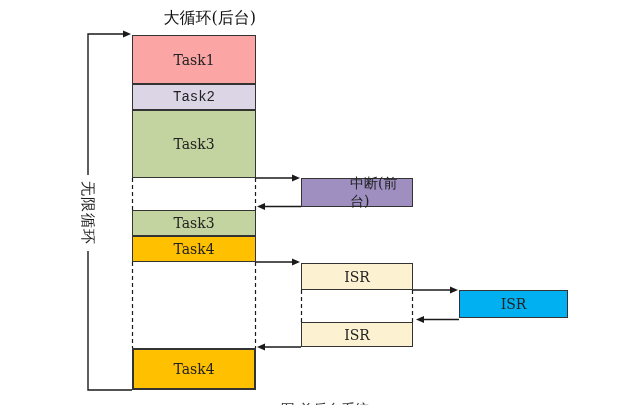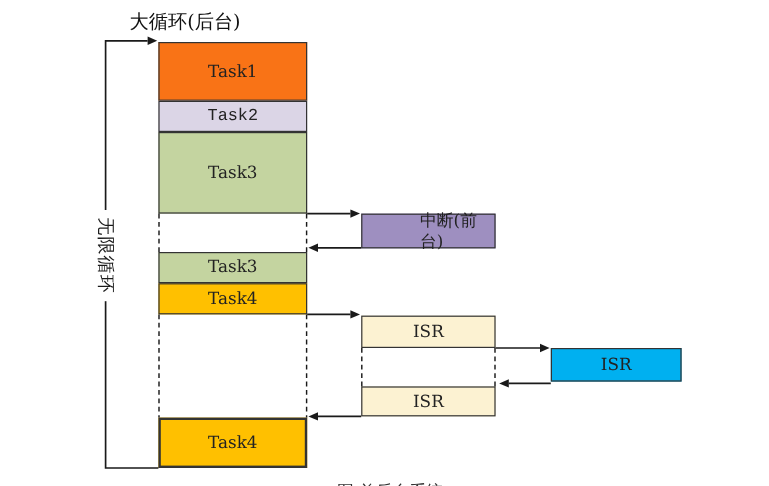--- a/index.html
+++ b/index.html
@@ -6,21 +6,21 @@
   #page{
     position:relative;width:641px;height:405px;background:#ffffff;overflow:hidden;
     font-family:"DejaVu Serif","Liberation Serif",serif;color:#1a1a1a;
   }
   .box{
     position:absolute;box-sizing:border-box;border:1px solid #333;
     display:flex;align-items:center;justify-content:center;
     font-size:14px;color:#222;z-index:2;
   }
   .title{
-    position:absolute;font-size:16px;text-align:left;color:#111;
+    position:absolute;font-size:16px;text-align:right;color:#111;
     white-space:nowrap;z-index:3;
   }
   .small-title{font-size:15px;}
   
   #box-task1 {left:132px;top:35px;width:124px;height:49px;}
   #box-task2 {left:132px;top:84px;width:124px;height:26px;}
   #box-task3a{left:132px;top:110px;width:124px;height:68px;}
   #box-task3b{left:132px;top:210px;width:124px;height:26px;}
   #box-task4a{left:132px;top:236px;width:124px;height:26px;}
   #box-task4b{left:132px;top:348px;width:124px;height:42px;border-width:2px;}
@@ -44,21 +44,21 @@
   #lines{position:absolute;left:0;top:0;z-index:3;pointer-events:none;}
 </style>
 </head>
 <body>
 
 <div id="page">
 
   <div id="bg-title" class="title">大循环(后台)</div>
   <div id="loop-label">无限循环</div>
 
-  <div id="box-task1" class="box" style="background-color: #f97316;">
+  <div id="box-task1" class="box" style="background-color: #fca5a5;">
     <span>Task1</span>
   </div>
   <div id="box-task2" class="box" style="background-color: rgb(219, 213, 230); font-family: Liberation Mono, monospace;">
     <span>Task2</span>
   </div>
   <div id="box-task3a" class="box" style="background-color: rgb(196, 212, 160);">
     <span>Task3</span>
   </div>
   <div id="box-task3b" class="box" style="background-color: rgb(196, 212, 160);">
     <span>Task3</span>

